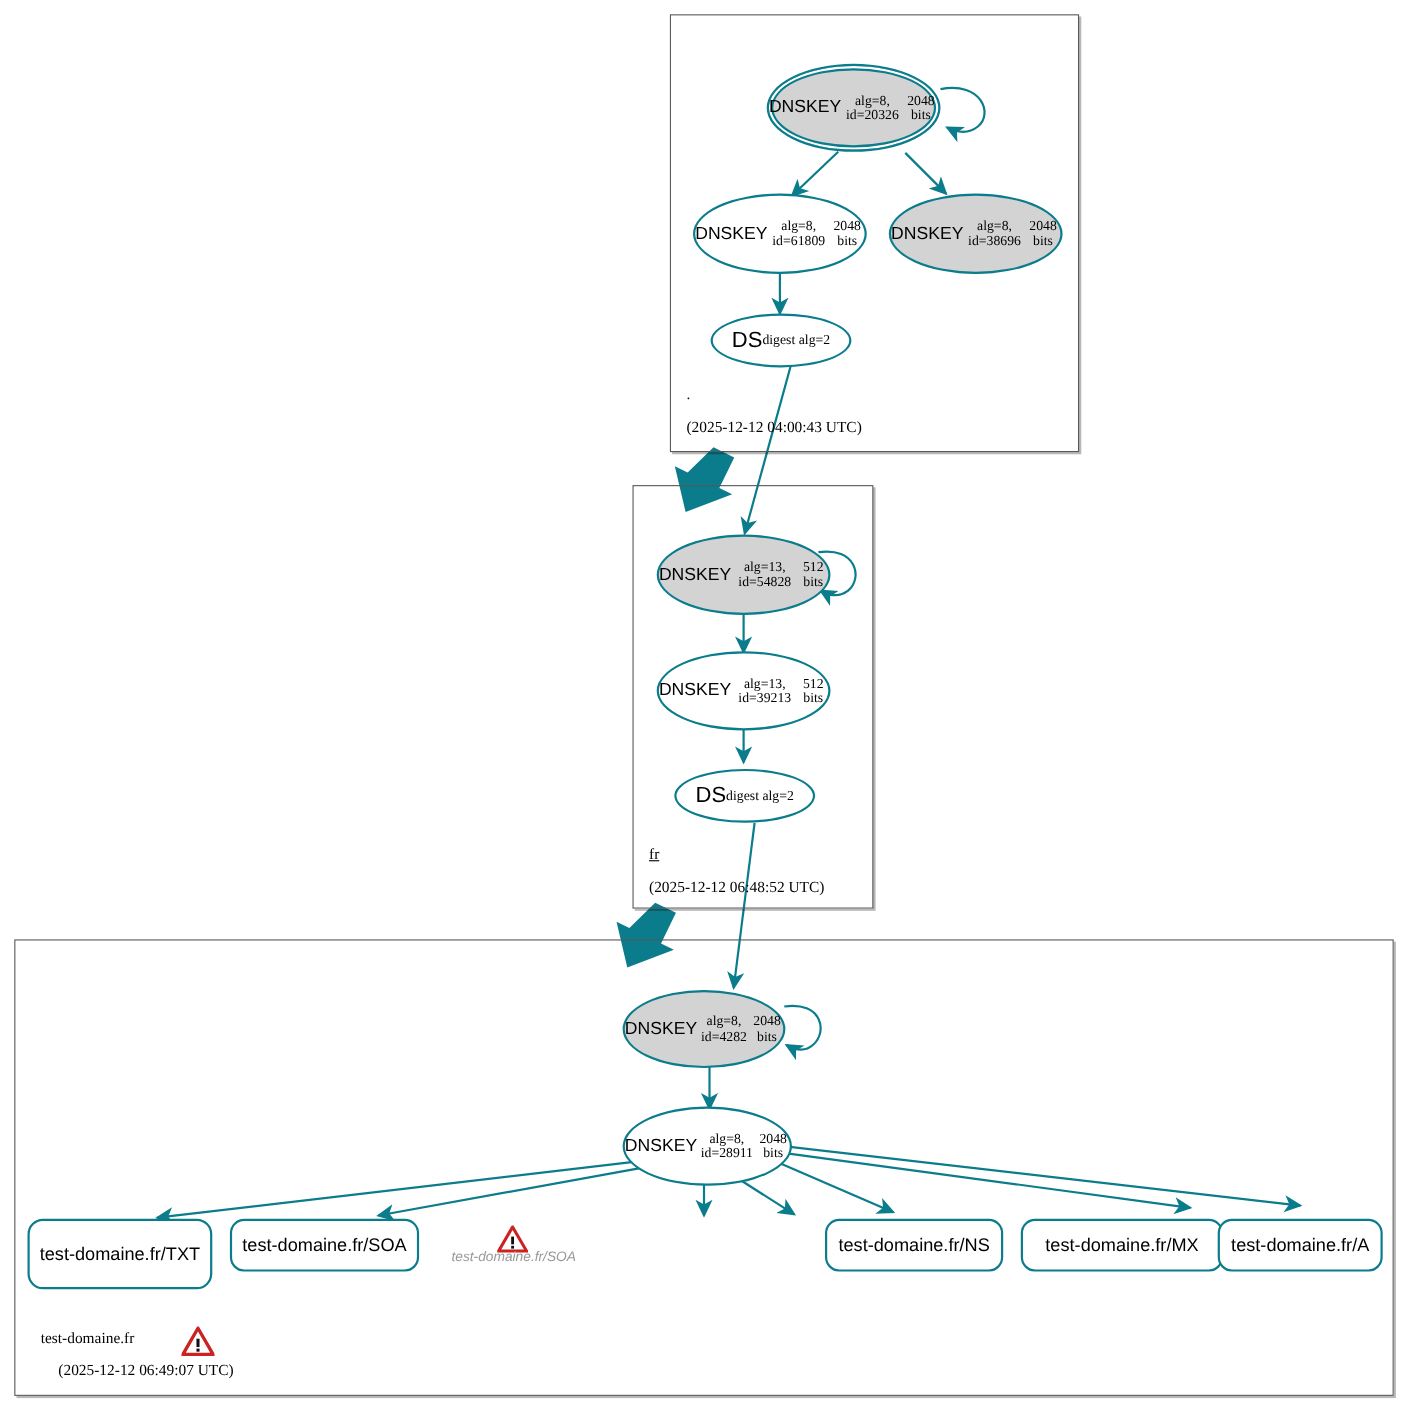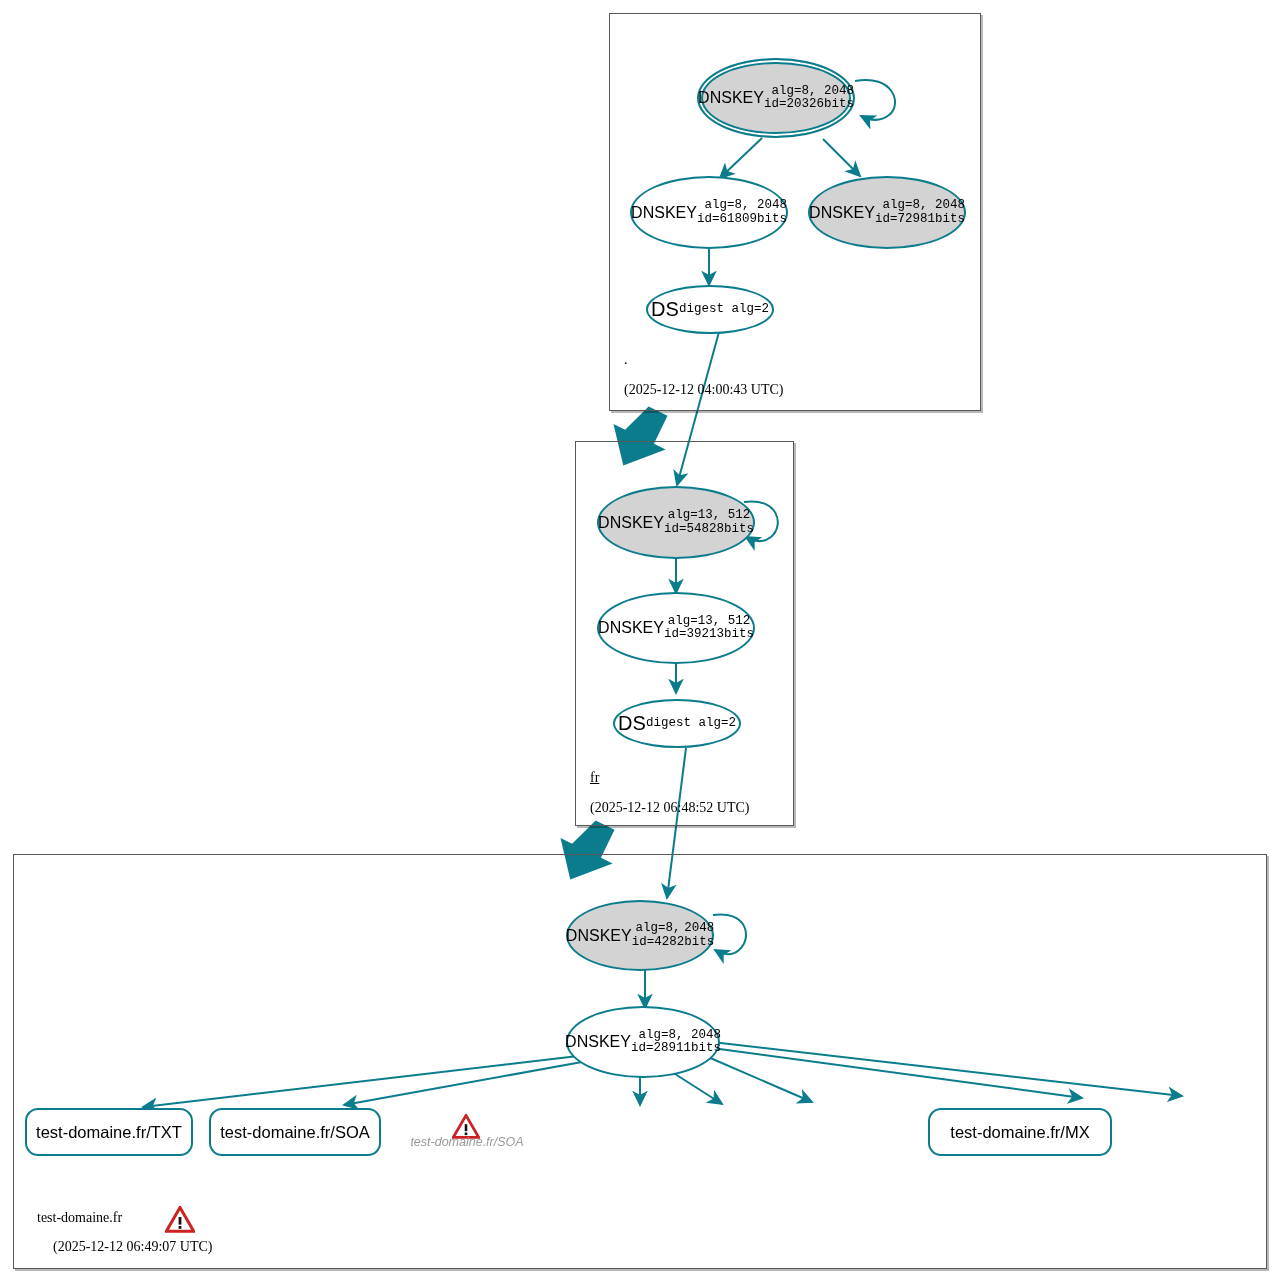--- a/index.html
+++ b/index.html
@@ -73,21 +73,21 @@
   .node.sep {
     
     box-shadow: inset 0 0 0 2px #ffffff, inset 0 0 0 4px #0a7c8c;
   }
   .node .n-title {
     font-family: "Liberation Sans", sans-serif;
     font-size: 16px;
     color: #000000;
   }
   .node .n-sub {
-    font-family: Liberation Mono, monospace;
+    font-family: Liberation Serif, serif;
     font-size: 12.5px;
     color: #000000;
   }
   .node.ds .n-title { font-size: 20px; }
 
   
   .warn {
     position: absolute;
   }
   .error-label {
@@ -176,21 +176,21 @@
   </div>
 
   <div class="node" style="left:630px; top:176px; width:158px; height:73px;">
     <span class="n-title">DNSKEY</span>
     <span class="n-sub">alg=8, id=61809</span>
     <span class="n-sub">2048 bits</span>
   </div>
 
   <div class="node secure-fill" style="left:808px; top:176px; width:158px; height:73px;">
     <span class="n-title">DNSKEY</span>
-    <span class="n-sub">alg=8, id=72981</span>
+    <span class="n-sub">alg=8, id=38696</span>
     <span class="n-sub">2048 bits</span>
   </div>
 
   <div class="node ds" style="left:646px; top:285px; width:128px; height:49px;">
     <span class="n-title">DS</span>
     <span class="n-sub">digest alg=2</span>
   </div>
 
   <div class="node secure-fill" style="left:597px; top:486px; width:158px; height:73px;">
     <span class="n-title">DNSKEY</span>
@@ -214,28 +214,30 @@
     <span class="n-sub">alg=8, id=4282</span>
     <span class="n-sub">2048 bits</span>
   </div>
 
   <div class="node" style="left:566px; top:1006px; width:154px; height:72px;">
     <span class="n-title">DNSKEY</span>
     <span class="n-sub">alg=8, id=28911</span>
     <span class="n-sub">2048 bits</span>
   </div>
 
-  <div class="rrset" style="left:25px; top:1108px; width:168px; height:48px;">test-domaine.fr/TXT</div>
+  <div class="rrset" style="left:25px; top:1108px; width:168px; height:64px;border-radius:14px;">test-domaine.fr/TXT</div>
 
   <div class="rrset" style="left:209px; top:1108px; width:172px; height:48px;">test-domaine.fr/SOA</div>
 
 
+  <div class="rrset" style="left:750px; top:1108px; width:162px; height:48px;">test-domaine.fr/NS</div>
 
   <div class="rrset" style="left:928px; top:1108px; width:184px; height:48px;">test-domaine.fr/MX</div>
 
+  <div class="rrset" style="left:1107px; top:1108px; width:150px; height:48px;">test-domaine.fr/A</div>
 
   <svg class="warn" style="left:452px; top:1114px;" width="28" height="25" viewBox="0 0 30 27">
     <path d="M15,1.5 L28.7,25.2 L1.3,25.2 Z" fill="#ffffff" stroke="#cc2222" stroke-width="3"></path>
     <rect x="13.6" y="11" width="2.8" height="7.6" fill="#111111"></rect>
     <rect x="13.6" y="20" width="2.8" height="2.8" fill="#111111"></rect>
   </svg>
   <div class="error-label" style="left:400px; top:1135px; width:134px;">test-domaine.fr/SOA</div>
 
 </div>
 

